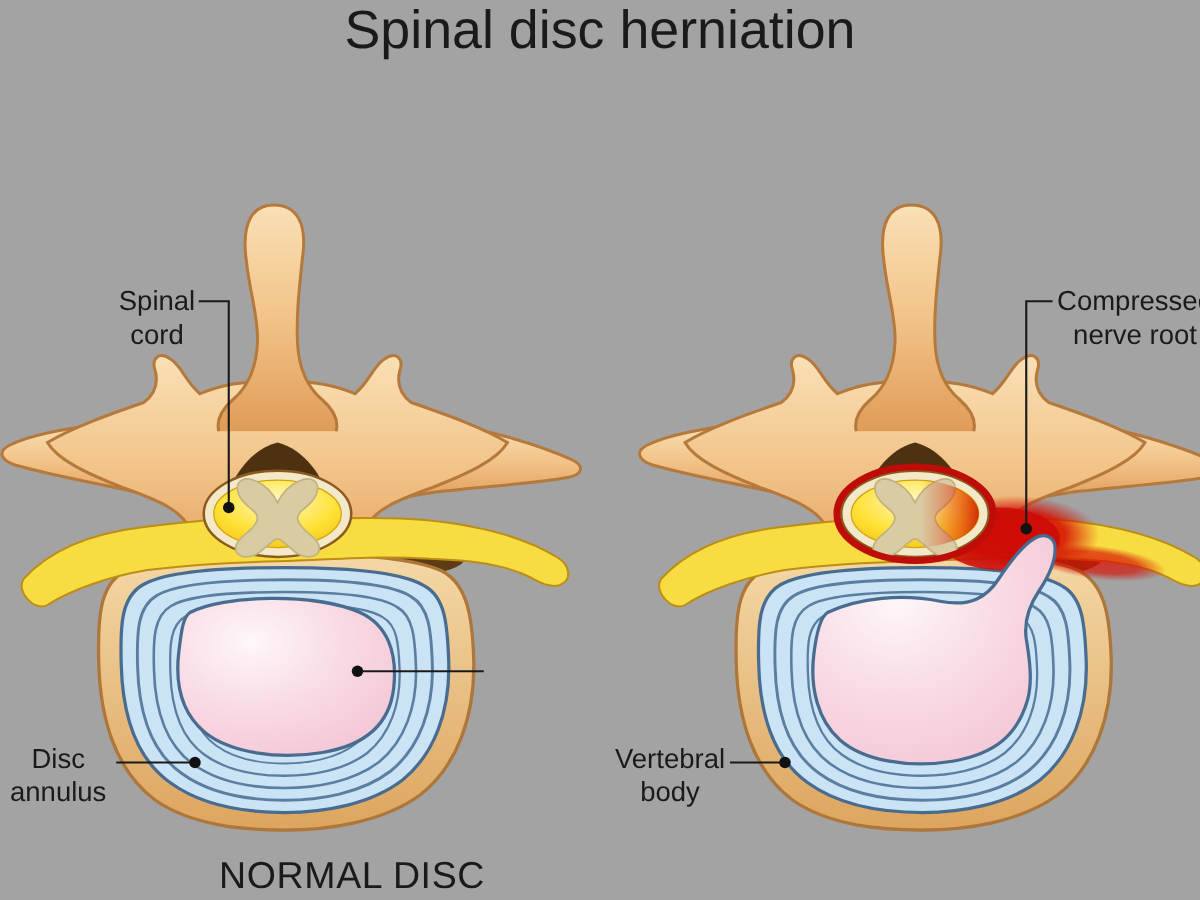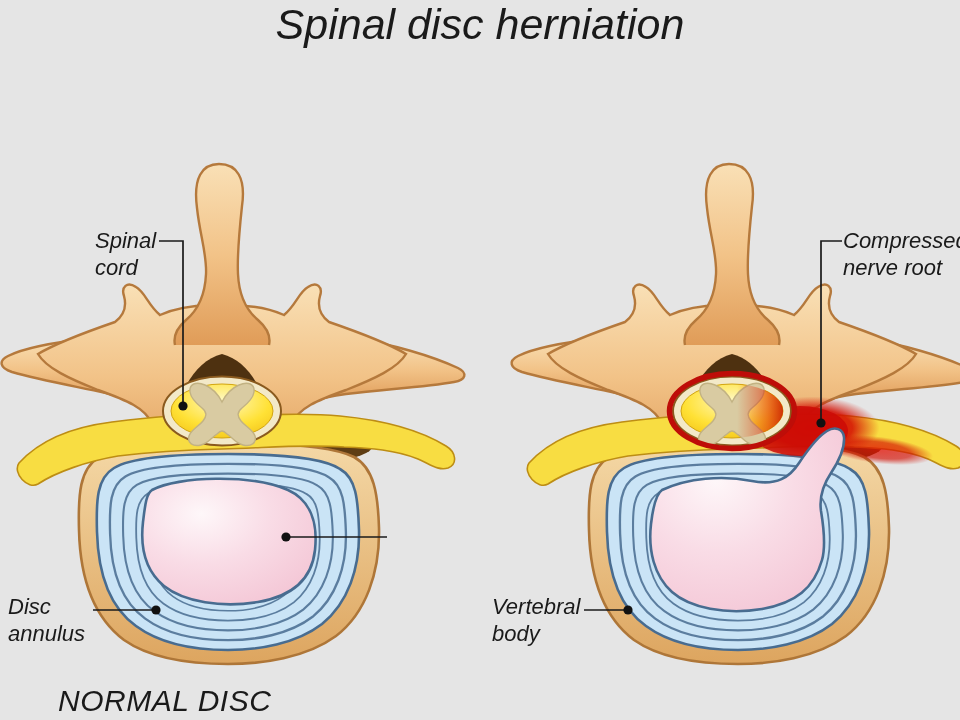--- a/index.html
+++ b/index.html
@@ -1,37 +1,37 @@
 <!DOCTYPE html>
 <html><head>
 <meta charset="utf-8">
 <style>
   html,body{margin:0;padding:0;background:#ffffff;}
   #stage{
     position:relative;width:960px;height:720px;overflow:hidden;
-    background:#e5e5e5;font-family:"Liberation Sans","DejaVu Sans",sans-serif;
+    background:#a3a3a3;font-family:"Liberation Sans","DejaVu Sans",sans-serif;
     color:#1a1a1a;
-    font-style:italic;
   }
   #art{position:absolute;left:0;top:0;width:960px;height:720px;}
   .title{
     position:absolute;left:0;top:2px;width:960px;text-align:center;
     font-size:43px;line-height:1.05;font-weight:400;letter-spacing:0px;
   }
   .label{
     position:absolute;font-size:22px;line-height:1.24;font-weight:400;
     white-space:pre-line;
+    text-align:center;
   }
   .lbl-spinal-cord{left:95px;top:227px;}
   .lbl-compressed{left:843px;top:227px;width:130px;}
   .lbl-nucleus{left:391px;top:523px;}
   .lbl-disc-annulus{left:8px;top:593px;}
   .lbl-vertebral-body{left:492px;top:593px;}
   .caption{
-    position:absolute;top:684px;width:330px;text-align:left;
+    position:absolute;top:684px;width:330px;text-align:right;
     font-size:30px;font-weight:400;letter-spacing:0.5px;
   }
   .cap-left{left:58px;}
   .cap-right{left:568px;}
 </style>
 </head>
 <body>
 
 <div id="stage">
 

